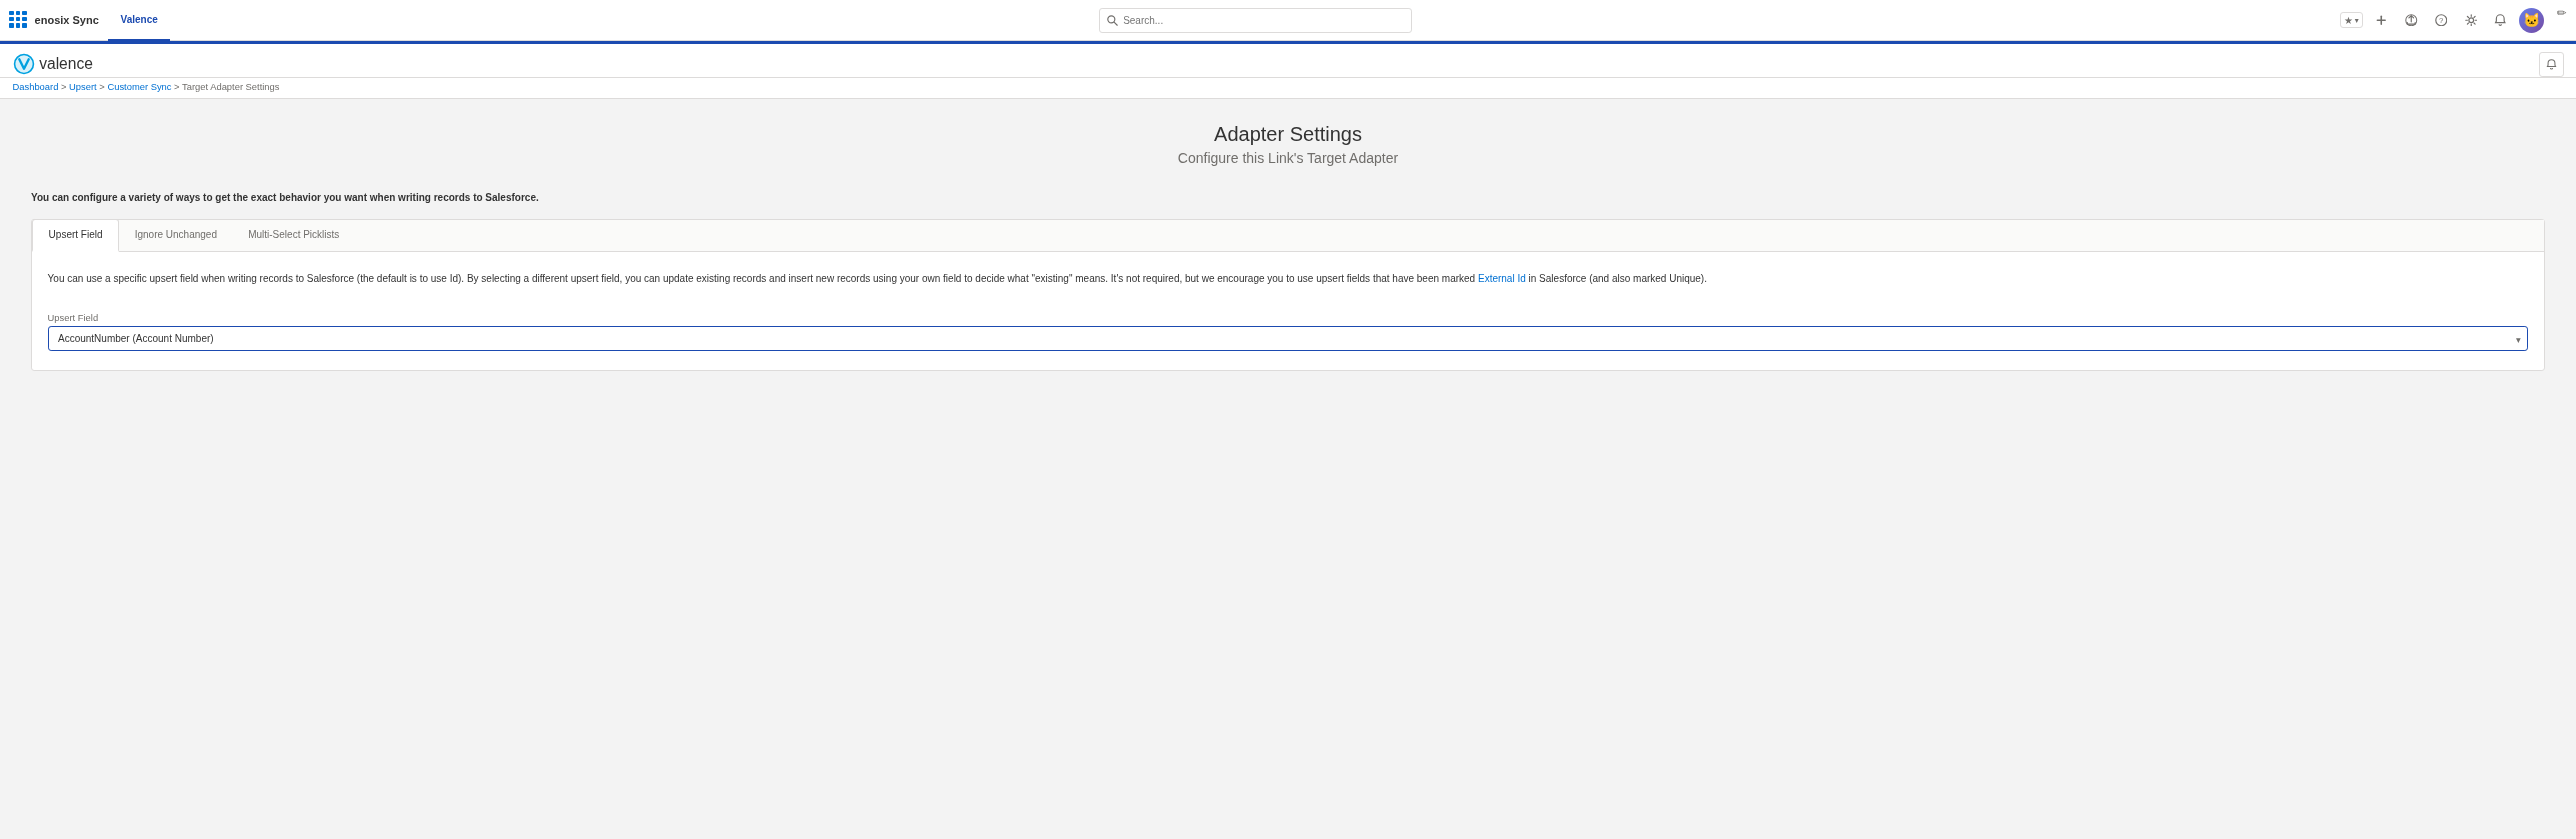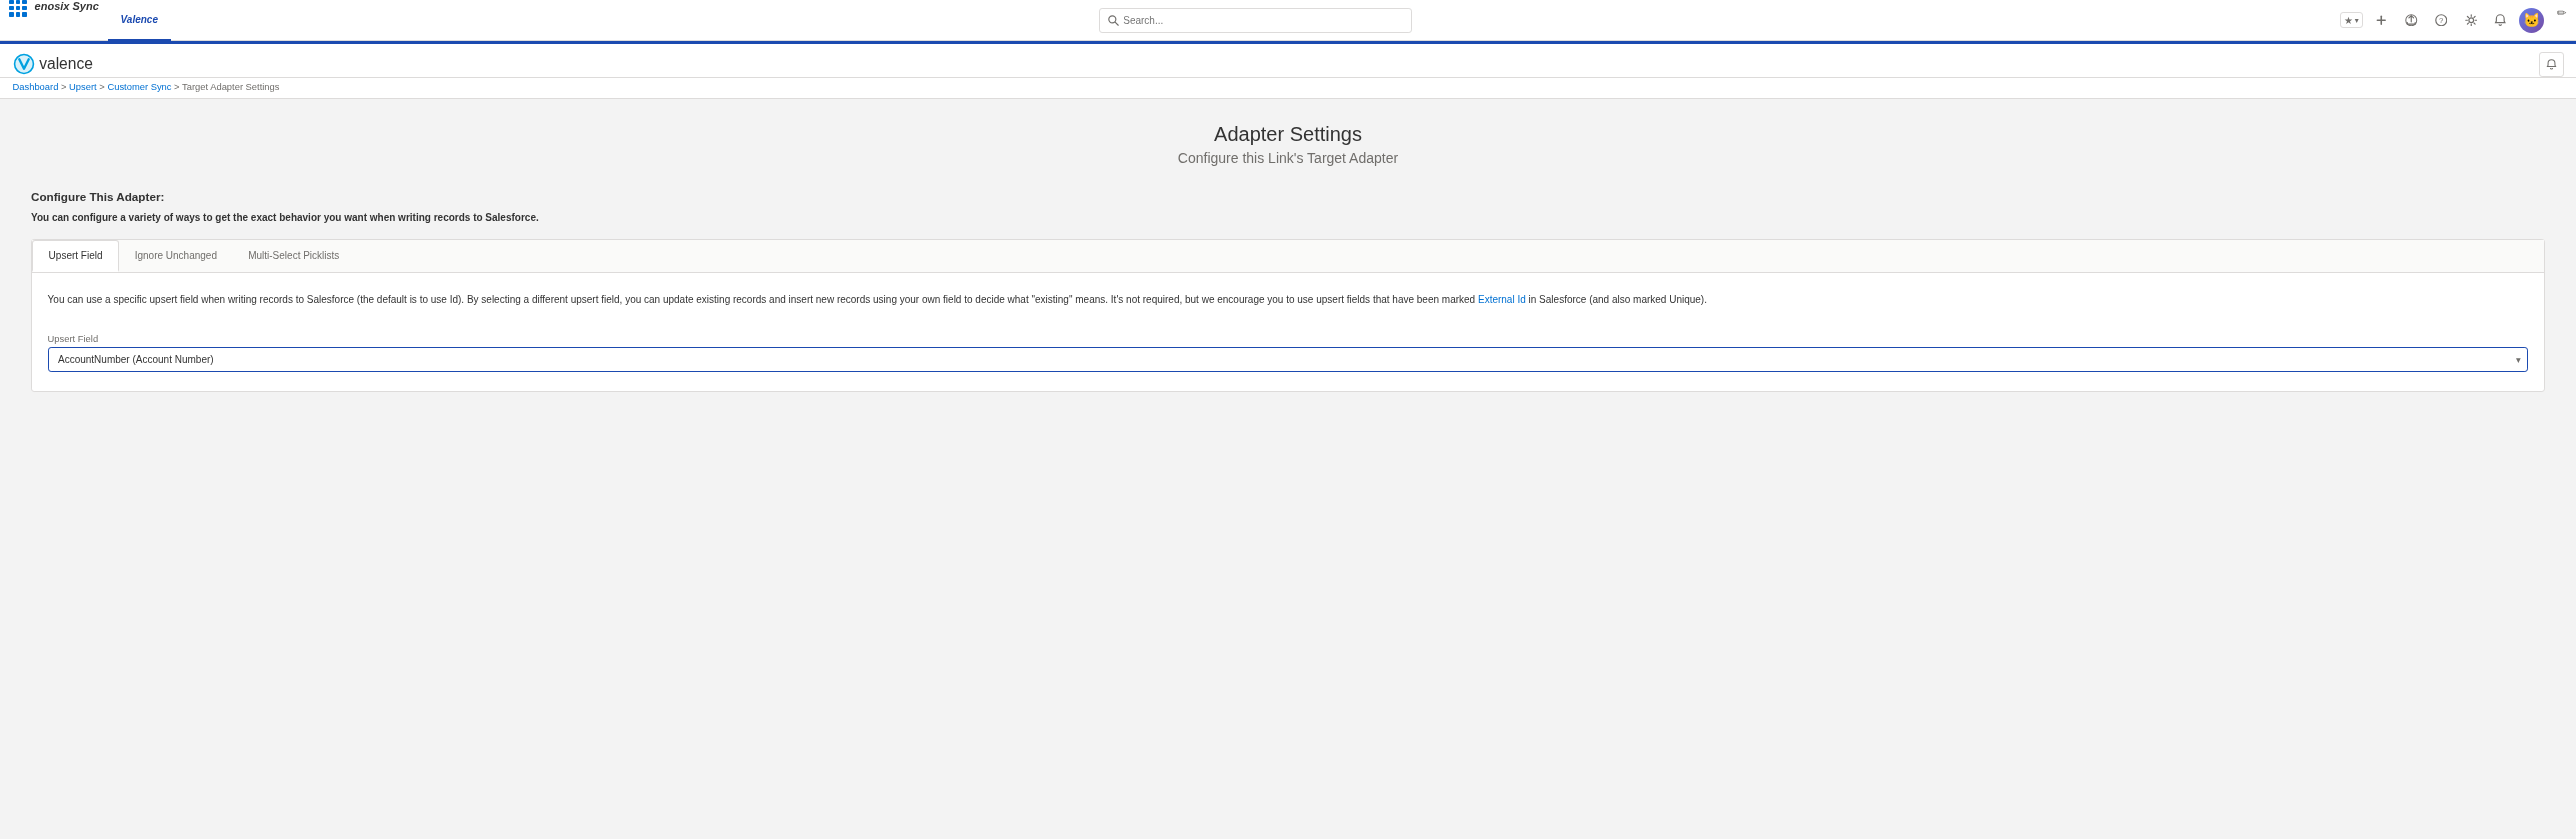--- a/index.html
+++ b/index.html
@@ -11,22 +11,22 @@
       border-bottom: 0.8px solid #dddbda;
       height: 41px;
       display: flex;
       align-items: center;
       padding: 0 9.4px;
       gap: 6.2px;
       position: relative;
     }
     .top-nav-left {
       display: flex;
+      align-items: center;
       gap: 6.2px;
-      font-style: italic;
     }
     .grid-icon {
       width: 19px;
       height: 19px;
       display: grid;
       grid-template-columns: repeat(3, 4.7px);
       grid-template-rows: repeat(3, 4.7px);
       gap: 1.6px;
       cursor: pointer;
     }
@@ -420,21 +420,20 @@
   <span>Target Adapter Settings</span>
 </div>
 
 <main class="main-content">
 
   <div class="page-title-area">
     <h1 class="page-title">Adapter Settings</h1>
     <p class="page-subtitle">Configure this Link's Target Adapter</p>
   </div>
 
-  <h2 class="section-title">Configure This Adapter:</h2>
   <p class="section-description">You can configure a variety of ways to get the exact behavior you want when writing records to Salesforce.</p>
 
   <div class="tabs-panel">
     <div class="tabs-header">
       <button class="tab-btn active">Upsert Field</button>
       <button class="tab-btn">Ignore Unchanged</button>
       <button class="tab-btn">Multi-Select Picklists</button>
     </div>
 
     <div class="tab-content">

